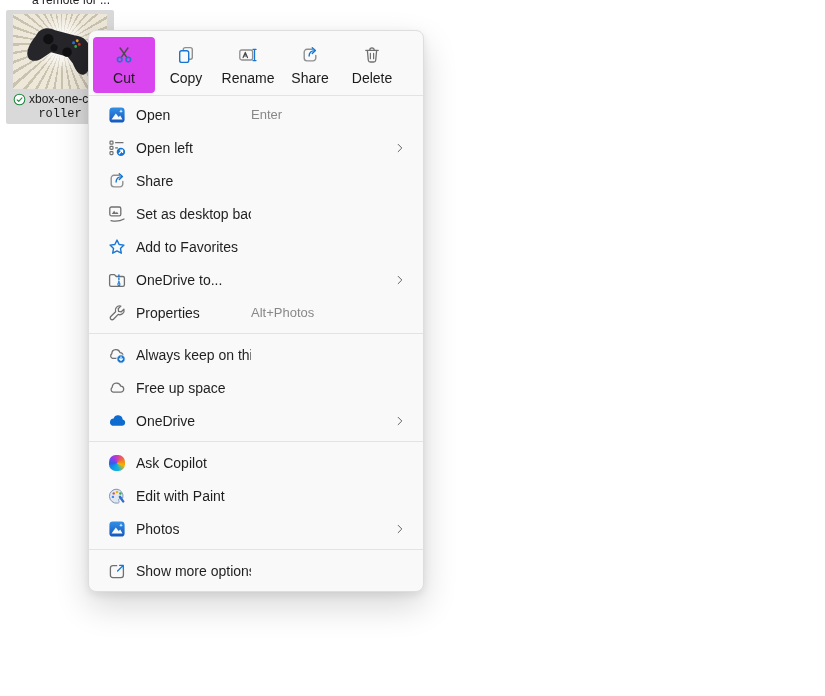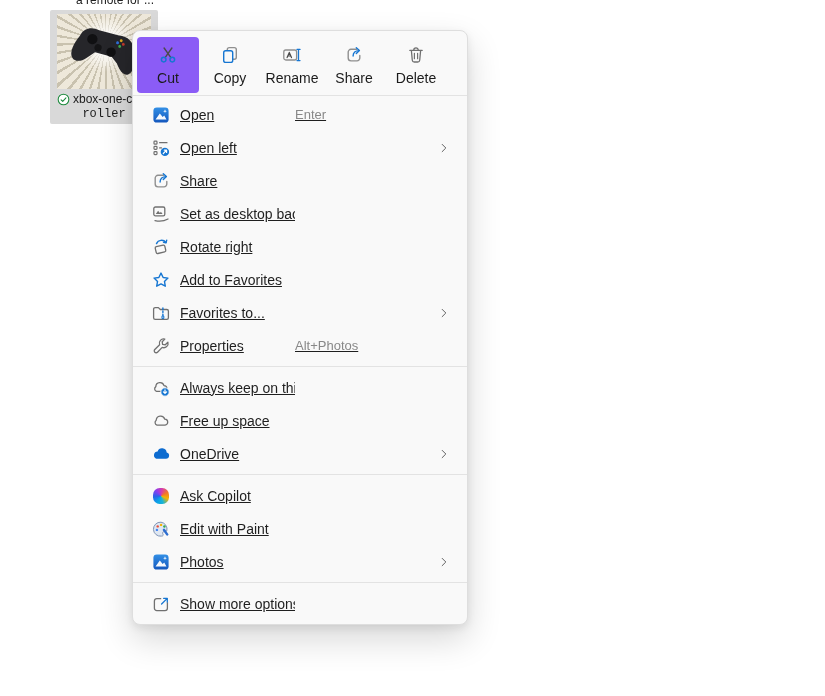--- a/index.html
+++ b/index.html
@@ -1,21 +1,21 @@
 <!DOCTYPE html>
 <html><head>
 <meta charset="utf-8">
 <style>
   html,body{margin:0;padding:0;}
   body{
     width:825px;height:696px;background:#ffffff;overflow:hidden;position:relative;
     font-family:"Liberation Sans","DejaVu Sans",sans-serif;
     -webkit-font-smoothing:antialiased;
   }
-  .canvas{position:absolute;inset:0;overflow:hidden;margin-left:44px;}
+  .canvas{position:absolute;inset:0;overflow:hidden;}
 
   
   .clipped-label{
     position:absolute;left:16px;top:-7px;width:110px;text-align:center;
     font-size:12px;color:#202020;white-space:nowrap;
   }
 
   
   .file-tile{
     position:absolute;left:6px;top:10px;width:108px;height:114px;
@@ -44,30 +44,30 @@
     background:#f9f9f9;border:1px solid #dedede;border-radius:8px;
     box-shadow:0 14px 34px rgba(0,0,0,.16), 0 3px 8px rgba(0,0,0,.08);
     padding:4px 0;z-index:5;
   }
   .quick-row{display:flex;padding:2px 4px 0 4px;}
   .quick-item{
     width:62px;height:56px;border-radius:4px;
     display:flex;flex-direction:column;align-items:center;justify-content:center;gap:5px;
     color:#1b1b1b;font-size:14px;cursor:default;
   }
-  .quick-item.hovered{background:#8b5cf6;}
+  .quick-item.hovered{background:#d946ef;}
   .quick-item .qi-icon{width:20px;height:20px;display:flex;}
   .separator{height:1px;background:#e3e3e3;margin:2px 0;}
   .separator.wide{margin:4px 0;}
 
   .menu-item{
     height:33px;margin:0 4px;border-radius:4px;
     display:flex;align-items:center;
     padding:0 12px 0 14px;box-sizing:border-box;
-    font-size:14px;color:#1f1f1f;cursor:default;text-decoration:underline;
+    font-size:14px;color:#1f1f1f;cursor:default;
   }
   .mi-icon{width:20px;height:20px;flex:none;margin-right:9px;display:flex;align-items:center;justify-content:center;}
   .mi-label{flex:1;white-space:nowrap;overflow:hidden;}
   .mi-end{width:156px;flex:none;display:flex;}
   .mi-shortcut{font-size:13px;color:#888888;white-space:nowrap;}
   .mi-chevron{margin-left:auto;width:14px;height:14px;display:flex;}
 
   .ic{width:100%;height:100%;}
   .copilot-chip{
     width:16px;height:16px;border-radius:42%;
@@ -328,42 +328,33 @@
           <svg class="ic" viewBox="0 0 20 20">
             <use href="#sym-desktopbg"></use>
           </svg>
         </span>
       <span class="mi-label">Set as desktop background</span>
       <span class="mi-end"></span>
     </div>
     <div class="menu-item">
       <span class="mi-icon">
           <svg class="ic" viewBox="0 0 20 20">
-            <use href="#sym-rotr"></use>
-          </svg>
-        </span>
-      <span class="mi-label">Rotate right</span>
-      <span class="mi-end"></span>
-    </div>
-    <div class="menu-item">
-      <span class="mi-icon">
-          <svg class="ic" viewBox="0 0 20 20">
             <use href="#sym-star"></use>
           </svg>
         </span>
       <span class="mi-label">Add to Favorites</span>
       <span class="mi-end"></span>
     </div>
     <div class="menu-item">
       <span class="mi-icon">
           <svg class="ic" viewBox="0 0 20 20">
             <use href="#sym-zip"></use>
           </svg>
         </span>
-      <span class="mi-label">Favorites to...</span>
+      <span class="mi-label">OneDrive to...</span>
       <span class="mi-end">
           <span class="mi-chevron">
             <svg class="ic" viewBox="0 0 20 20">
               <use href="#sym-chev"></use>
             </svg>
           </span>
         </span>
     </div>
     <div class="menu-item">
       <span class="mi-icon">

